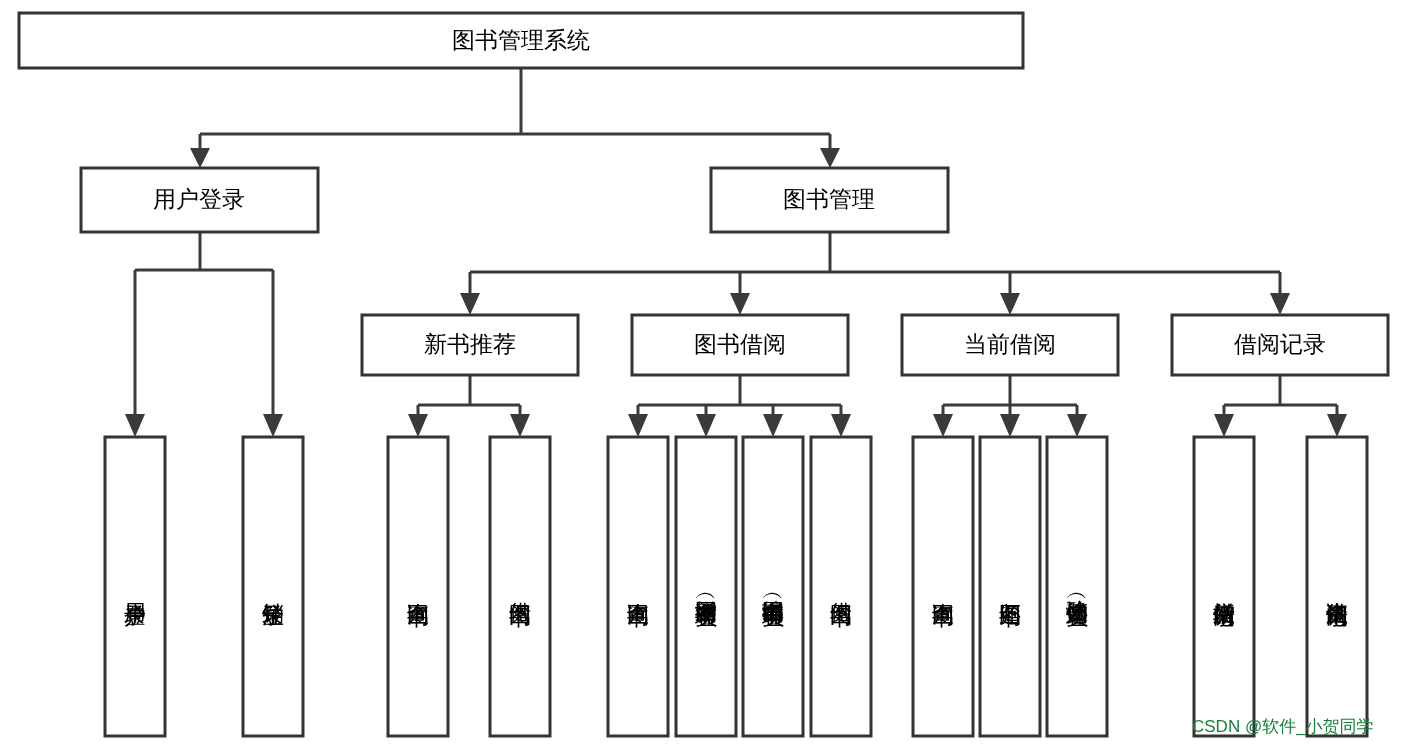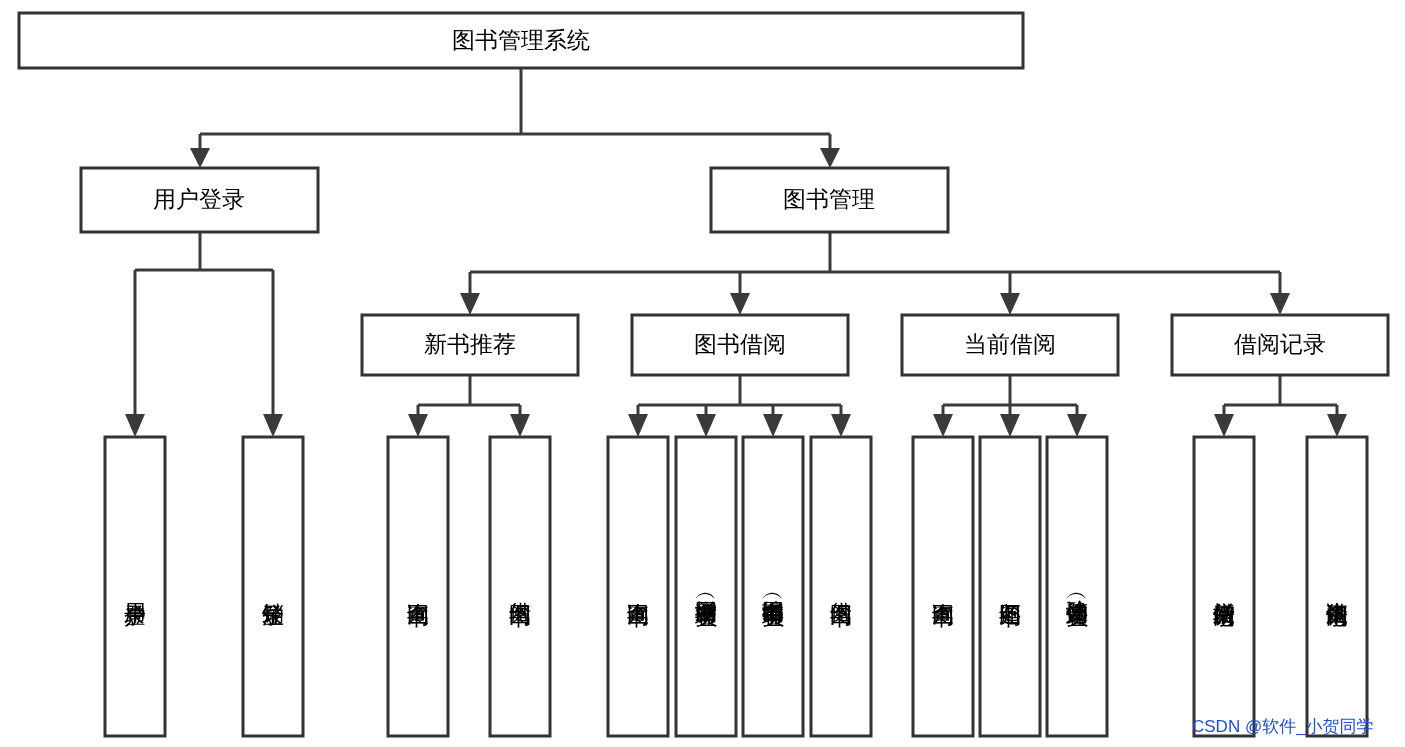--- a/index.html
+++ b/index.html
@@ -62,21 +62,21 @@
     align-items: center;
     justify-content: center;
     text-align: center;
     white-space: nowrap;
     pointer-events: none;
   }
   .watermark {
     position: absolute;
     font-family: "Liberation Sans", "DejaVu Sans", sans-serif;
     font-size: 17px;
-    color: #1d4ed8;
+    color: #15803d;
     white-space: nowrap;
     left: 1192px;
     top: 715px;
   }
 </style>
 </head>
 <body>
 
 <div id="diagram-root">
 

